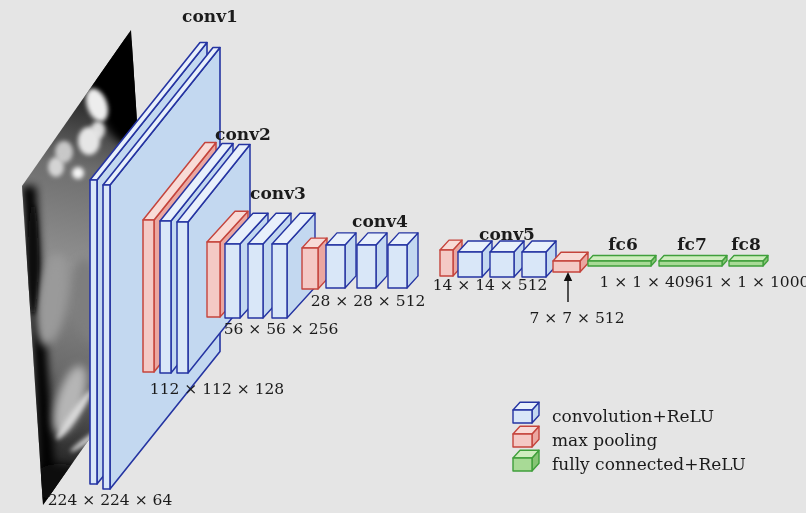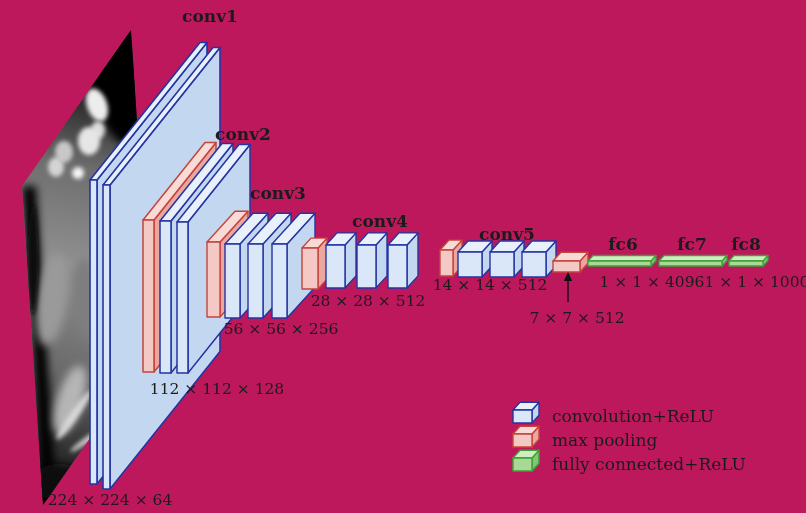--- a/index.html
+++ b/index.html
@@ -1,16 +1,16 @@
 <!DOCTYPE html>
 <html><head>
 <meta charset="utf-8">
 <style>
   html,body{margin:0;padding:0;background:#ffffff;}
-  #canvas{position:relative;width:806px;height:513px;background:#be185d;overflow:hidden;}
+  #canvas{position:relative;width:806px;height:513px;background:#e5e5e5;overflow:hidden;}
   svg{display:block;}
   text{font-family:"DejaVu Serif","Liberation Serif",serif;fill:#1b1b1b;}
   .glabel{font-size:17px;font-weight:600;}
   .dlabel{font-size:15.5px;}
   .llabel{font-size:17px;}
 </style>
 </head>
 <body>
 
 <div id="canvas">

